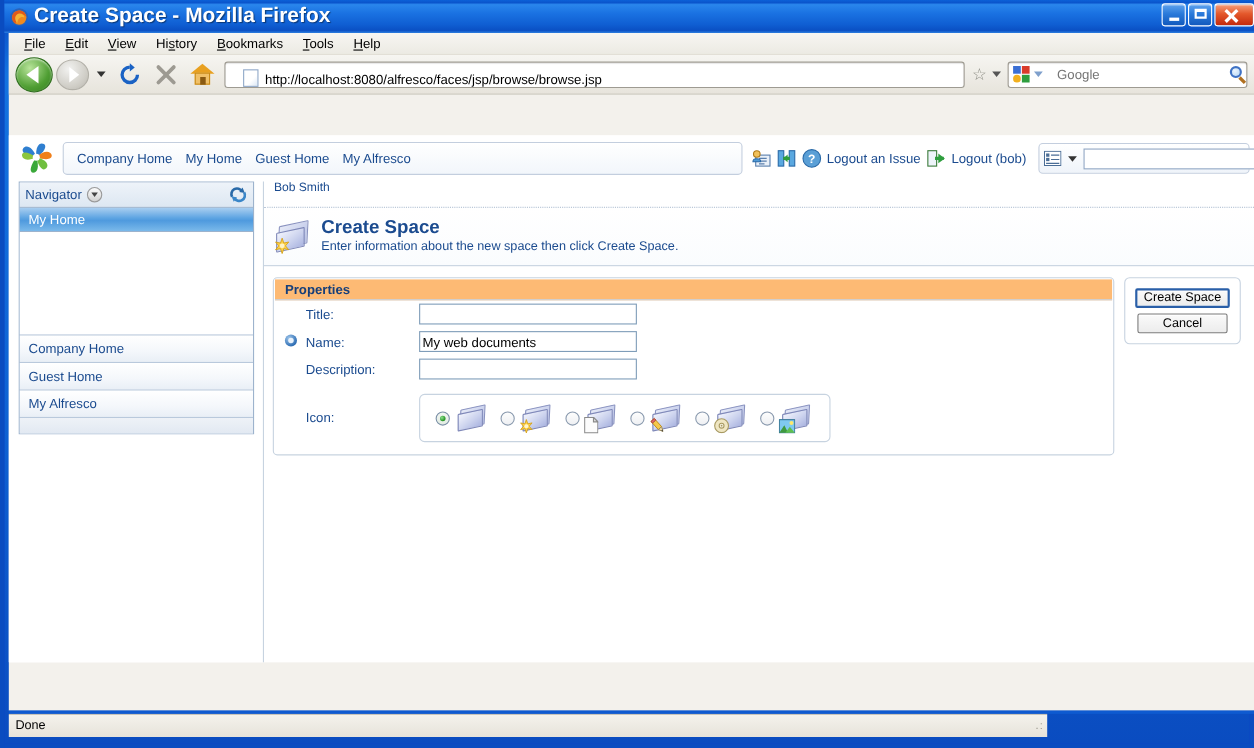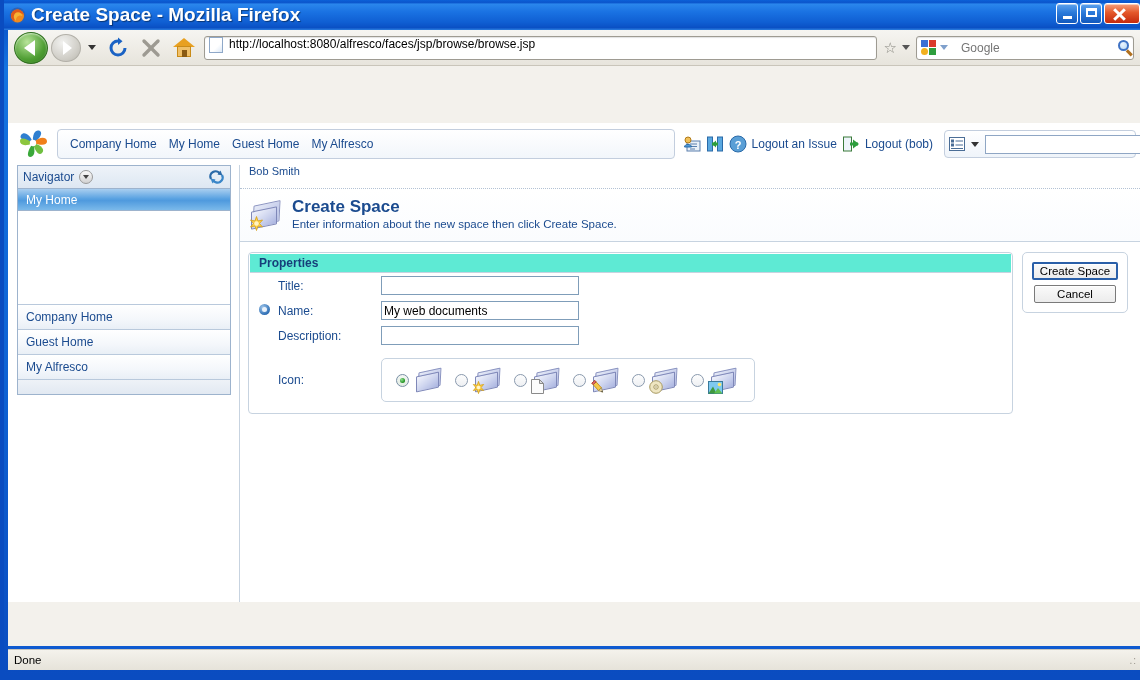--- a/index.html
+++ b/index.html
@@ -91,21 +91,21 @@
   .arrowR { width:0;height:0;border-top:7px solid transparent;border-bottom:7px solid transparent;border-left:9px solid #fff; margin-left:3px;}
   .dropcaret { width:0;height:0;border-left:4px solid transparent;border-right:4px solid transparent;border-top:5px solid #333; margin: 0 4px; }
   .homeico { width:22px; height:20px; position:relative; }
   .homeico .roof { position:absolute; left:0; top:0; width:0;height:0;
      border-left:11px solid transparent;border-right:11px solid transparent;border-bottom:9px solid #e8a020; }
   .homeico .body { position:absolute; left:4px; top:8px; width:14px; height:11px; background:#f0c068; border:1px solid #c98b18; }
   .homeico .door { position:absolute; left:9px; top:12px; width:5px; height:7px; background:#8a5a12; }
 
   .urlbar {
     flex: 1; height: 24px; background: #fff; border: 1px solid #9e9b92;
-    border-radius: 3px; display: flex; align-items: flex-start; padding: 0 4px;
+    border-radius: 3px; display: flex; align-items: flex-end; padding: 0 16px;
     box-shadow: inset 0 1px 1px rgba(0,0,0,.12);
     margin: 0 2px;
   }
   .urlbar .pageico {
     width: 14px; height: 16px; background: #fff; border: 1px solid #8fa8c8;
     position: relative; margin-right: 6px; flex: none;
     background: linear-gradient(135deg,#ffffff 60%,#dce8f6);
   }
   .urlbar .urltext { flex: 1; font-size: 12px; color: #000; white-space: nowrap; overflow: hidden; }
   .starico { font-size: 15px; color: #8a8a82; margin: 0 2px; }
@@ -211,21 +211,21 @@
   .spaceicon { width: 34px; height: 32px; position: relative; flex: none; margin-right: 9px; }
   .titlerow .tt { color: #1b4b8f; font-size: 17px; font-weight: bold; line-height: 1.1; }
   .titlerow .st { color: #1b4b8f; font-size: 11.5px; line-height: 1.4; }
 
   .formarea { padding: 10px 12px 0 8px; display: flex; gap: 9px; align-items: flex-start; }
   .propspanel {
     flex: 1; border: 1px solid #c7d3e0; border-radius: 4px; background: #fff;
     padding: 1px; max-width: 772px;
   }
   .propshead {
-    height: 19px; background: #5eead4; border-bottom: 1px solid #c7d3e0;
+    height: 19px; background: #fdba74; border-bottom: 1px solid #c7d3e0;
     display: flex; align-items: center; padding-left: 9px;
     color: #163f7a; font-weight: bold; font-size: 12px;
   }
   table.fields { border-collapse: collapse; width: 100%; }
   table.fields td { padding: 3px 0; vertical-align: middle; font-size: 12px; color: #1b4b8f; }
   td.reqcell { width: 28px; text-align: center; }
   td.lblcell { width: 103px; padding-left: 6px; }
   .reqdot { display:inline-block; width:11px;height:11px; border-radius:50%;
     background: radial-gradient(circle at 35% 32%, #9ec5ea, #2f6fb5 70%, #1c4e8c 100%);
     position: relative;
@@ -261,21 +261,21 @@
   .btn {
     font-family: "Liberation Sans", sans-serif; font-size: 11.5px; color: #000;
     background: linear-gradient(to bottom,#fafafa,#ececec);
     border: 1px solid #7a7a7a; padding: 2px 22px; border-radius: 2px;
     box-shadow: inset 0 1px 0 #fff;
   }
   .btn.primary { border: 2px solid #2a5fa8; padding: 1px 6px; }
 
   
   #statusbar {
-    position: absolute; left: 4px; top: 649px; width: 1132px; height: 21px;
+    position: absolute; left: 4px; top: 649px; width: 944px; height: 21px;
     background: linear-gradient(to bottom,#f4f2ec,#e6e3da);
     border-top: 1px solid #c9c5ba;
     display: flex; align-items: center; padding-left: 6px;
     font-size: 11.5px; color: #000; justify-content: space-between;
   }
   #statusbar .grip { margin-left:auto; margin-right:3px; color:#9a968c; font-size:10px; letter-spacing:1px;}
 
   .bluegap { position:absolute; left:4px; top:646px; width:1132px; height:3px; background:#0e5ad0; }
 
   
@@ -320,20 +320,29 @@
         </div>
       <div class="winbtn close">
           <span class="g-x1"></span>
           <span class="g-x2"></span>
         </div>
     </div>
   </div>
 
   <div id="chrome">
 
+    <div id="menubar">
+      <div class="mi"><u>F</u>ile</div>
+      <div class="mi"><u>E</u>dit</div>
+      <div class="mi"><u>V</u>iew</div>
+      <div class="mi">Hi<u>s</u>tory</div>
+      <div class="mi"><u>B</u>ookmarks</div>
+      <div class="mi"><u>T</u>ools</div>
+      <div class="mi"><u>H</u>elp</div>
+    </div>
 
     <div id="navtoolbar">
       <div class="backbtn">
           <span class="arrowL"></span>
         </div>
       <div class="fwdbtn">
           <span class="arrowR"></span>
         </div>
       <div class="dropcaret"></div>
       <div class="navbtn" style="display:flex;align-items:center;justify-content:center;">

